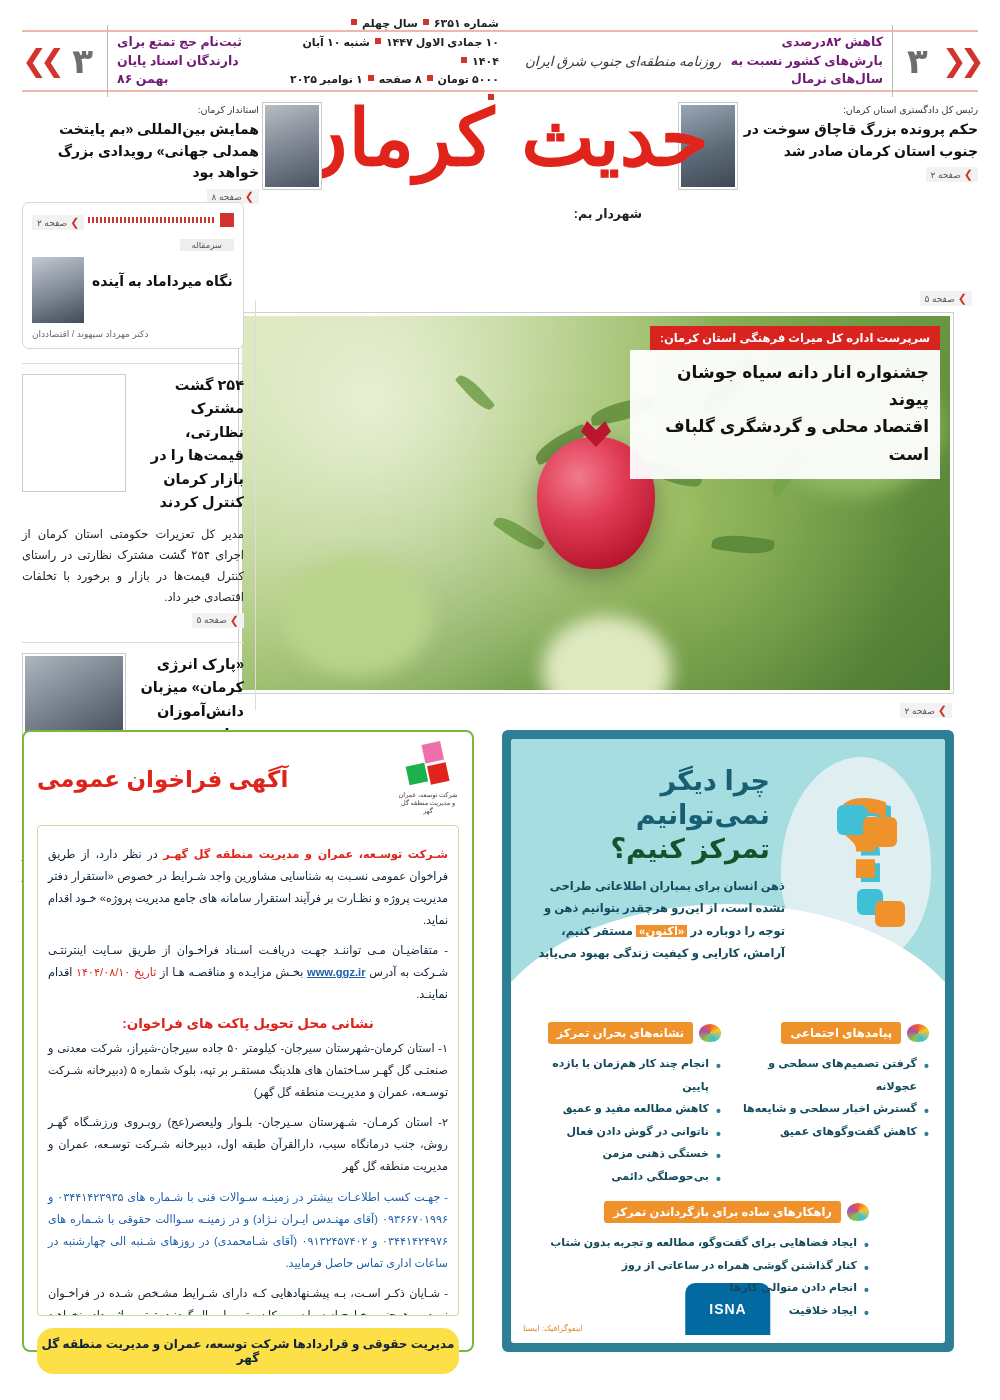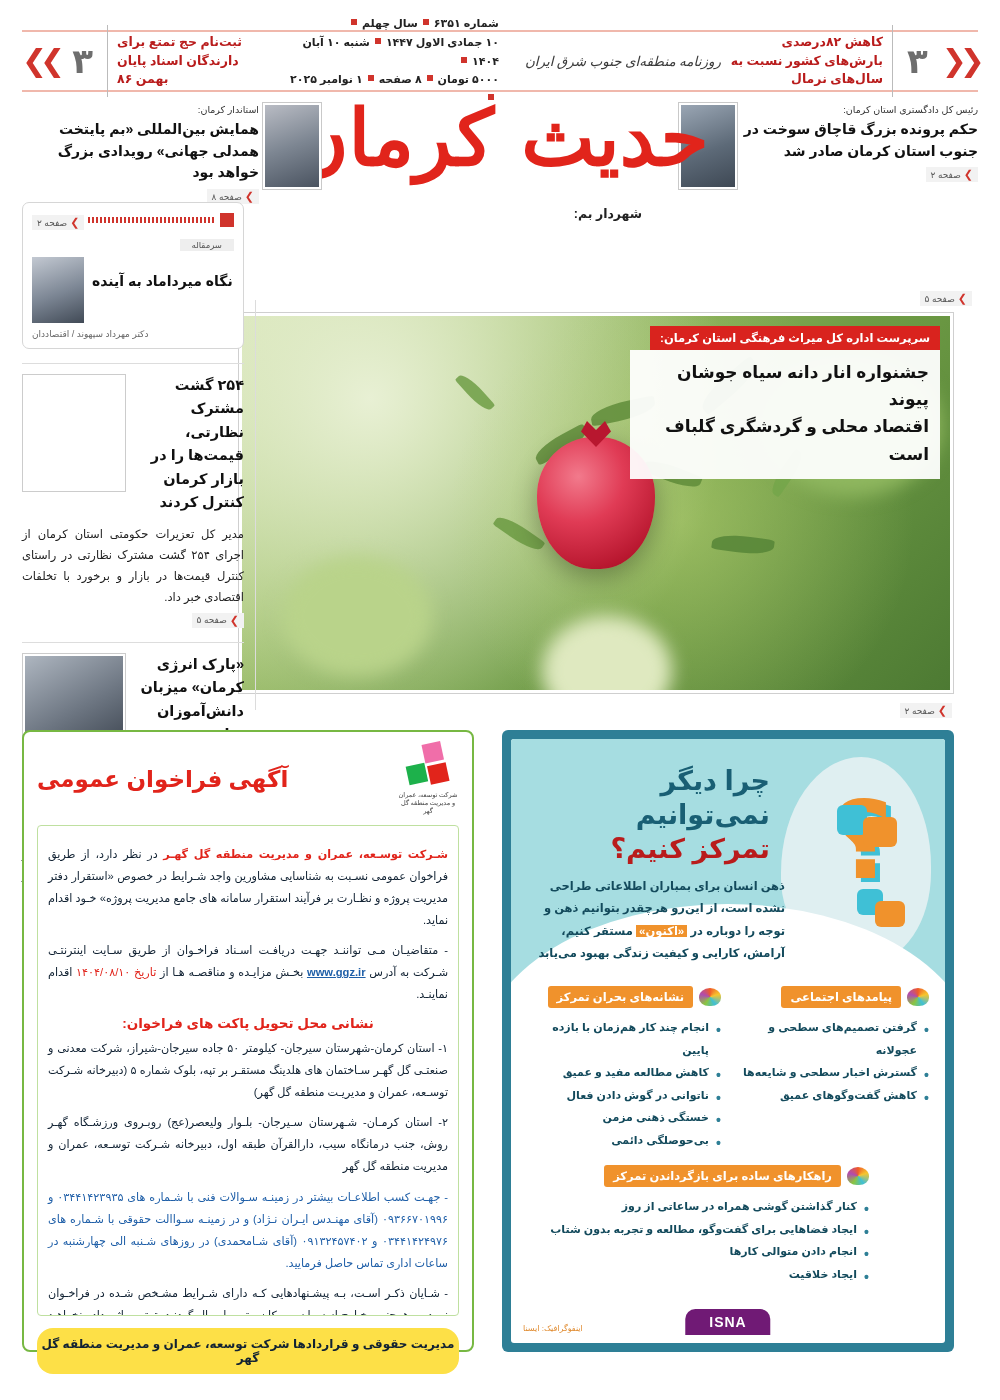--- a/index.html
+++ b/index.html
@@ -15,21 +15,21 @@
   
   .topbar {
     position: absolute; top: 30px; right: 22px; left: 22px; height: 62px;
     border-top: 2px solid #f0b8ac; border-bottom: 2px solid #f0b8ac;
     display: flex; align-items: center; justify-content: space-between;
   }
   .teaser { display: flex; align-items: center; gap: 8px; }
   .chev { display:flex; align-items:center; color:#d0342c; font-size:30px; line-height:1; letter-spacing:-7px; font-weight:bold; }
   .bignum { font-size: 34px; color: #6e6e6e; font-weight: bold; line-height: 1; padding: 0 6px; }
   .teaser-text {
-    font-size: 12.5px; color: #b91c1c; font-weight: bold; line-height: 1.5;
+    font-size: 12.5px; color: #701a75; font-weight: bold; line-height: 1.5;
     padding: 8px 9px; border-right: 1px solid #bbb; text-align: right; max-width: 185px;
   }
   .teaser.left .teaser-text { border-right: none; border-left: 1px solid #bbb; text-align:left; }
   .masthead-meta { font-size: 11px; color: #222; line-height: 1.72; text-align: right; font-weight: bold; }
   .masthead-meta .sq { display:inline-block; width:6px; height:6px; background:#d0342c; margin:0 5px; vertical-align:2px; }
   .slogan { font-size: 13.5px; color:#3a3a3a; font-family:"Liberation Serif", serif; font-style: italic; white-space:nowrap; }
 
   
   .masthead-zone { position:absolute; top:98px; right:22px; left:22px; height:100px; }
   .logo-title {
@@ -105,37 +105,37 @@
   .info-in { position:relative; width:100%; height:100%; background:#fff; border-radius:3px; overflow:hidden; }
   .info-top { position:relative; height:245px; background:#a6dde1; }
   .info-top:after { content:""; position:absolute; bottom:-70px; left:-30px; right:-30px; height:150px; background:#fff; border-radius:50% 50% 0 0 / 100% 100% 0 0; }
   .brain { position:absolute; right:14px; top:18px; width:150px; height:205px;
     background:#dfeff1; border-radius:55% 48% 42% 52% / 58% 55% 45% 42%; }
   .qmark { position:absolute; right:52px; top:48px; font-size:108px; font-weight:bold; color:#f0922c; line-height:1;
     text-shadow:5px 4px 0 #3fc0d6; }
   .blob { position:absolute; border-radius:6px; }
   .info-title { position:absolute; right:175px; top:26px; left:16px; text-align:right; }
   .it1 { font-size:27px; font-weight:bold; color:#195f74; line-height:1.25; }
-  .it2 { font-size:27px; font-weight:bold; color:#b91c1c; line-height:1.25; }
+  .it2 { font-size:27px; font-weight:bold; color:#14532d; line-height:1.25; }
   .info-lead { position:absolute; right:160px; top:136px; left:14px; font-size:11.5px; font-weight:bold; color:#134a5c; line-height:1.95; text-align:right; z-index:3; }
   .hl { background:#f0922c; color:#fff; padding:0 3px; }
   .info-body { position:relative; padding:2px 16px 0; z-index:4; }
   .cols { display:flex; gap:14px; }
-  .col { flex:1; }
+  .col { flex:1;margin-top:36px; }
   .sec-head { display:flex; align-items:center; justify-content:flex-start; gap:6px; margin-bottom:8px; }
   .sec-pill { background:#f0922c; color:#fff; font-size:11.5px; font-weight:bold; padding:4px 9px; border-radius:3px; }
   .brain-ic { width:22px; height:18px; border-radius:50% 50% 45% 45%;
     background:conic-gradient(#f05a28,#f7c52d,#3fc0d6,#8bc53f,#b04bb0,#f05a28); flex:0 0 auto; }
   .bul { list-style:none; }
   .bul li { font-size:11px; font-weight:bold; color:#134a5c; line-height:2.05; padding-right:12px; position:relative; }
   .bul li:before { content:"•"; position:absolute; right:0; color:#2e7f96; font-size:14px; }
   .sec3 { margin-top:14px; padding-right:60px; }
   .isna { position:absolute; bottom:8px; left:50%; transform:translateX(-50%);
-    background:#701a75; color:#fff; font-size:14px; font-weight:bold; letter-spacing:1px;
-    padding:5px 24px; border-radius:10px 10px 0 0;margin-top:48px; }
+    background:#0369a1; color:#fff; font-size:14px; font-weight:bold; letter-spacing:1px;
+    padding:18px 24px; border-radius:10px 10px 0 0;margin-top:48px; }
   .isna-fa { position:absolute; bottom:10px; left:12px; font-size:8px; color:#e08a2e; }
 
   
   .notice { position:absolute; top:730px; left:22px; width:452px; height:622px;
     border:2px solid #77b843; border-radius:8px; background:#fff; padding:12px 13px; }
   .n-head { display:flex; align-items:center; justify-content:space-between; margin-bottom:10px; }
   .n-title { font-size:23px; font-weight:bold; color:#e1241b; }
   .n-logo { width:62px; text-align:center; }
   .n-diamond { position:relative; width:44px; height:44px; margin:0 auto; transform:rotate(-12deg); }
   .n-diamond i { position:absolute; width:19px; height:19px; display:block; }
@@ -352,22 +352,22 @@
             </ul>
           </div>
         </div>
 
         <div class="sec3">
           <div class="sec-head">
             <span class="brain-ic"></span>
             <span class="sec-pill">راهکارهای ساده برای بازگرداندن تمرکز</span>
           </div>
           <ul class="bul">
+            <li>ایجاد فضاهایی برای گفت‌وگو، مطالعه و تجربه بدون شتاب</li>
             <li>کنار گذاشتن گوشی همراه در ساعاتی از روز</li>
-            <li>ایجاد فضاهایی برای گفت‌وگو، مطالعه و تجربه بدون شتاب</li>
             <li>انجام دادن متوالی کارها</li>
             <li>ایجاد خلاقیت</li>
           </ul>
         </div>
       </div>
 
       <div class="isna">ISNA</div>
       <div class="isna-fa">اینفوگرافیک: ایسنا</div>
     </div>
   </div>

